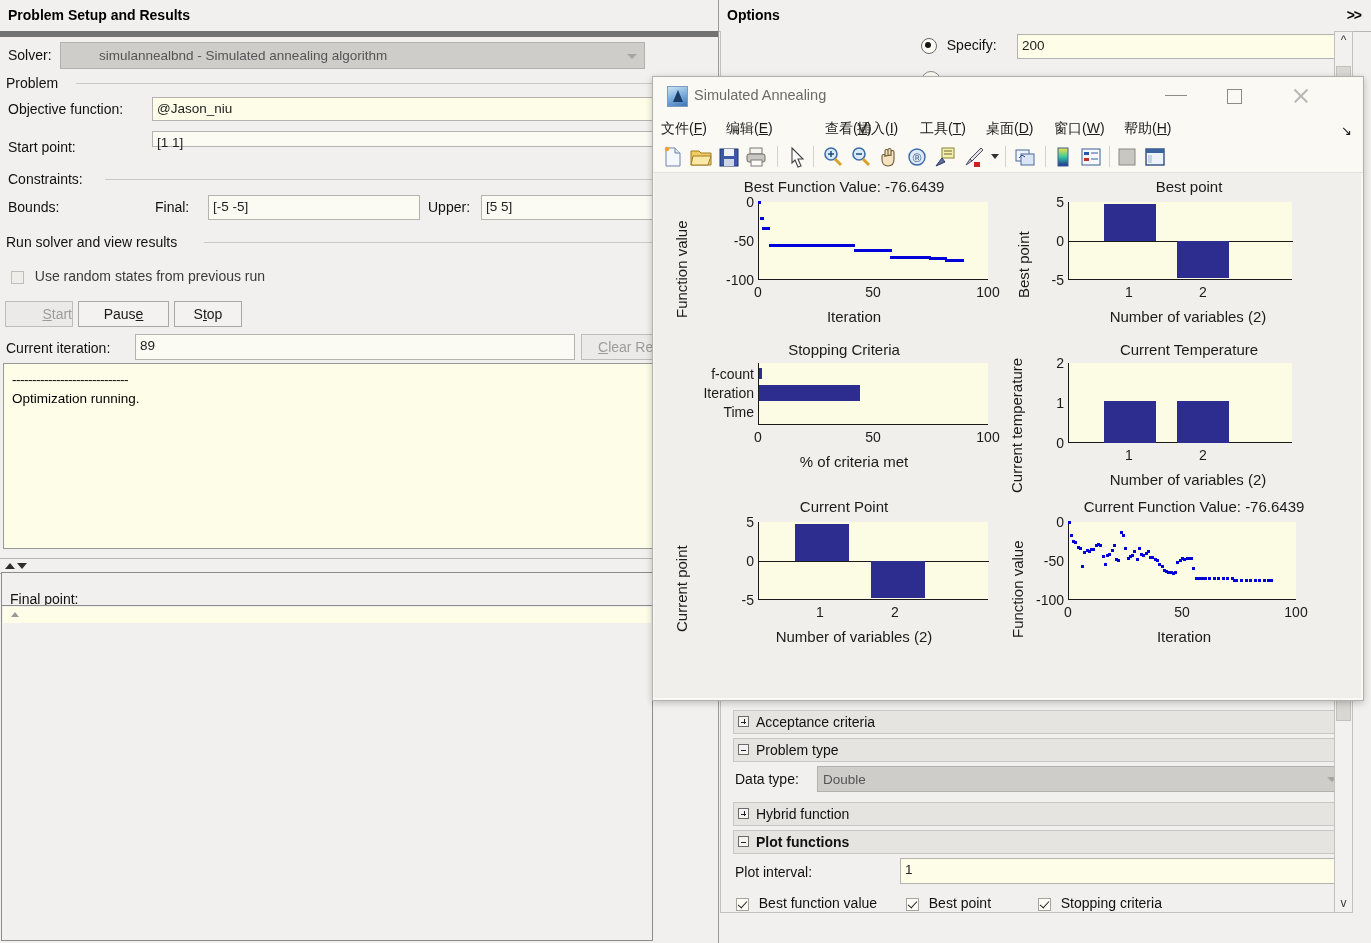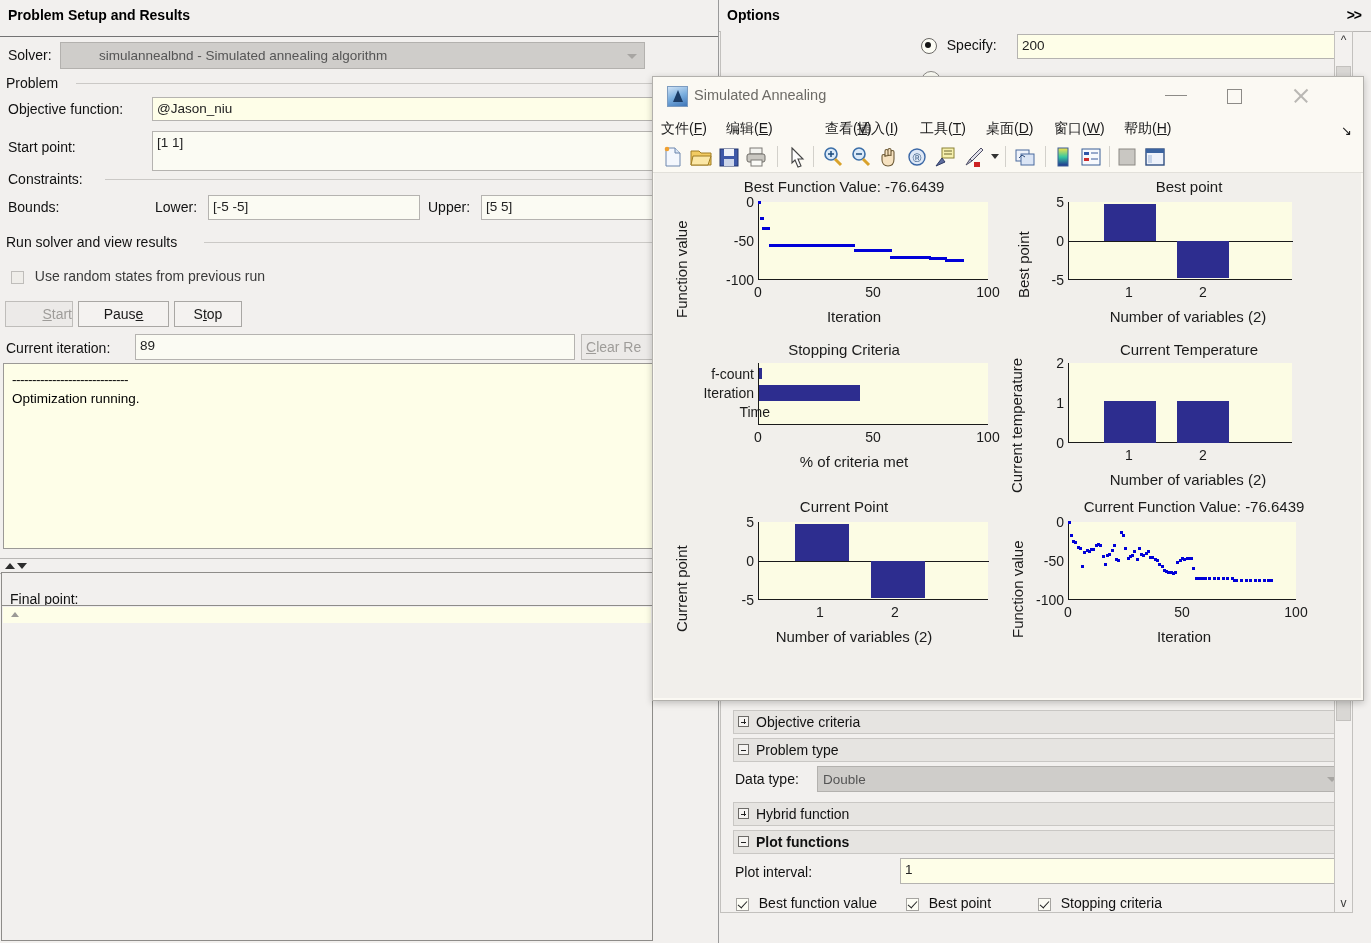--- a/index.html
+++ b/index.html
@@ -9,21 +9,21 @@
     font-family:"Liberation Sans","DejaVu Sans",sans-serif;
     font-size:13.5px;color:#000;
     -webkit-font-smoothing:antialiased;
   }
   .abs{position:absolute;}
 
   
   #left-panel{left:0;top:0;width:719px;height:943px;background:#f2f0ee;border-right:1px solid #9a9a9a;box-sizing:border-box;}
   .panel-header{
     position:absolute;left:0;top:0;width:100%;height:37px;
-    background:#f2f0ee;border-bottom:1px solid #737373;
+    background:#f2f0ee;border-bottom:6px solid #737373;
     font-weight:bold;font-size:14px;line-height:31px;padding-left:8px;box-sizing:border-box;
   }
   #left-body{position:absolute;left:0;top:31px;width:719px;height:881px;}
 
   .row{position:absolute;}
   .lbl{font-size:14px;color:#111;white-space:nowrap;}
 
   .txtbox{
     box-sizing:border-box;background:#fefee8;border:1px solid #b5b3b0;
     font-size:13.5px;padding:2px 4px;color:#222;line-height:18px;
@@ -135,46 +135,46 @@
       <span class="arw"></span>
     </div>
 
     <div class="row grp-title" style="left:6px;top:44px;">Problem</div>
     <div class="sep-line" style="left:76px;top:52px;width:640px;"></div>
 
     <div class="row lbl" style="left:8px;top:70px;">Objective function:</div>
     <div class="row txtbox" style="left:152px;top:66px;width:560px;height:24px;">@Jason_niu</div>
 
     <div class="row lbl" style="left:8px;top:108px;">Start point:</div>
-    <div class="row txtbox plain" style="left:152px;top:100px;width:560px;height:40px;">[1 1]</div>
+    <div class="row txtbox plain" style="left:152px;top:100px;width:560px;height:16px;">[1 1]</div>
 
     <div class="row grp-title" style="left:8px;top:140px;">Constraints:</div>
     <div class="sep-line" style="left:105px;top:148px;width:611px;"></div>
 
     <div class="row lbl" style="left:8px;top:168px;">Bounds:</div>
-    <div class="row lbl" style="left:155px;top:168px;">Lower:</div>
+    <div class="row lbl" style="left:155px;top:168px;">Final:</div>
     <div class="row txtbox plain" style="left:208px;top:164px;width:212px;height:25px;">[-5 -5]</div>
     <div class="row lbl" style="left:428px;top:168px;">Upper:</div>
     <div class="row txtbox plain" style="left:481px;top:164px;width:212px;height:25px;">[5 5]</div>
 
     <div class="row grp-title" style="left:6px;top:203px;">Run solver and view results</div>
     <div class="sep-line" style="left:204px;top:211px;width:512px;"></div>
 
     <div class="row" style="left:11px;top:237px;">
       <span class="chk dis"></span>
       <span class="lbl" style="margin-left:7px;color:#3a3a3a;">Use random states from previous run</span>
     </div>
 
     <div class="row btn dis" style="left:5px;top:270px;width:68px;height:26px;line-height:24px;text-align:right;"><span style="text-decoration:underline;">S</span><span>tart</span></div>
     <div class="row btn" style="left:78px;top:270px;width:91px;height:26px;line-height:24px;">Paus<span style="text-decoration:underline;">e</span></div>
     <div class="row btn" style="left:174px;top:270px;width:68px;height:26px;line-height:24px;">S<span style="text-decoration:underline;">t</span>op</div>
 
     <div class="row lbl" style="left:6px;top:309px;">Current iteration:</div>
     <div class="row txtbox plain" style="left:135px;top:303px;width:440px;height:26px;">89</div>
-    <div class="row btn dis" style="left:581px;top:303px;width:130px;height:26px;line-height:24px;text-align:left;padding-left:4px;"><span style="text-decoration:underline;">C</span>lear Re</div>
+    <div class="row btn dis" style="left:581px;top:303px;width:130px;height:26px;line-height:24px;text-align:left;padding-left:16px;"><span style="text-decoration:underline;">C</span>lear Re</div>
 
     <div id="results-box">
       <div style="letter-spacing:-0.5px;">-----------------------------</div>
       <div>Optimization running.</div>
     </div>
 
     <div id="splitter">
       <span class="tri" style="left:5px;top:4px;border-left:5px solid transparent;border-right:5px solid transparent;border-bottom:6px solid #2d2d2d;"></span>
       <span class="tri" style="left:17px;top:4px;border-left:5px solid transparent;border-right:5px solid transparent;border-top:6px solid #2d2d2d;"></span>
     </div>
@@ -204,21 +204,21 @@
         <span style="position:absolute;left:3px;top:3px;width:6px;height:6px;border-radius:50%;background:#161616;"></span>
       </span>
       <span class="lbl" style="margin-left:6px;">Specify:</span>
     </div>
     <div class="abs txtbox" style="left:296px;top:3px;width:328px;height:25px;">200</div>
 
     <div class="abs" style="left:200px;top:40px;width:18px;height:18px;border-radius:50%;border:1px solid #8a8885;background:#fdfdf5;"></div>
 
     <div class="sec-bar" style="top:679px;width:620px;">
       <span class="pm plus"></span>
-      <span>Objective criteria</span>
+      <span>Acceptance criteria</span>
     </div>
 
     <div class="sec-bar" style="top:707px;width:620px;">
       <span class="pm"></span>
       <span>Problem type</span>
     </div>
 
     <div class="abs lbl" style="left:14px;top:740px;">Data type:</div>
     <div class="abs combo" style="left:96px;top:735px;width:528px;height:26px;">
       <span>Double</span>
@@ -546,21 +546,21 @@
     </div>
 
     <div class="plot" style="left:10px;top:168px;width:340px;height:158px;">
       <div class="pt" style="top:0px;left:20px;">Stopping Criteria</div>
       <div class="axes" style="left:94px;top:22px;width:230px;height:62px;">
         <div class="bar" style="left:0;top:5px;width:3px;height:11px;"></div>
         <div class="bar" style="left:0;top:22px;width:101px;height:16px;"></div>
       </div>
       <div class="ytxtlab" style="left:34px;top:33px;width:56px;">f-count</div>
       <div class="ytxtlab" style="left:26px;top:52px;width:64px;">Iteration</div>
-      <div class="ytxtlab" style="left:56px;top:71px;width:50px;">Time</div>
+      <div class="ytxtlab" style="left:40px;top:71px;width:50px;">Time</div>
       <div class="xtick" style="left:94px;top:88px;">0</div>
       <div class="xtick" style="left:209px;top:88px;">50</div>
       <div class="xtick" style="left:324px;top:88px;">100</div>
       <div class="xlab" style="top:112px;left:40px;">% of criteria met</div>
     </div>
 
     <div class="plot" style="left:350px;top:168px;width:340px;height:158px;">
       <div class="pt" style="top:0px;left:30px;">Current Temperature</div>
       <div class="ylab" style="left:4px;top:152px;">Current temperature</div>
       <div class="axes" style="left:64px;top:22px;width:224px;height:80px;">

